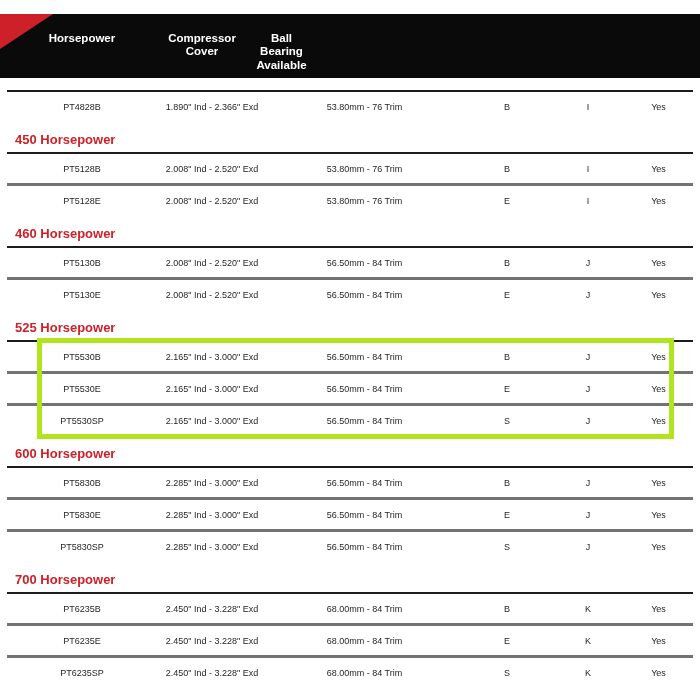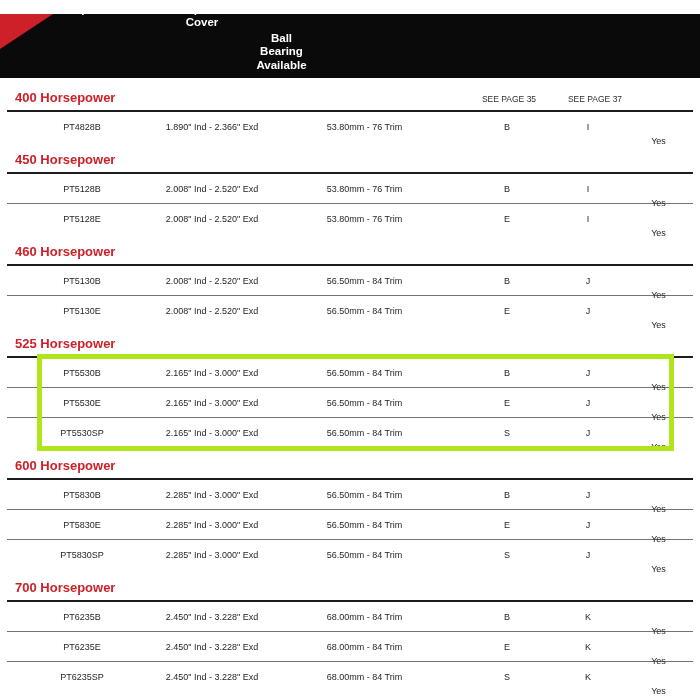--- a/index.html
+++ b/index.html
@@ -7,34 +7,34 @@
   #page{position:relative;width:700px;height:700px;background:#fff;overflow:hidden;}
 
   
   #topstrip{height:14px;background:#fff;}
   #headband{position:relative;height:64px;background:#0a0a0a;display:flex;align-items:flex-end;padding:0 7px;box-sizing:border-box;}
   #corner-tri{position:absolute;left:0;top:0;width:0;height:0;
     border-top:35px solid #ce2029;border-right:53px solid transparent;}
   .hcol{color:#fff;font-weight:bold;font-size:11.5px;line-height:13.5px;text-align:center;padding-bottom:6px;}
 
   
-  .c0{width:150px;}.c1{width:110px;}.c2{width:195px;}.c3{width:90px;}.c4{width:72px;}.c5{width:69px;margin-top:29px;}
+  .c0{width:150px;}.c1{width:110px;}.c2{width:195px;}.c3{width:90px;}.c4{width:72px;}.c5{width:69px;}
 
   #table-body{padding:0 7px;}
   .section{margin-top:11px;}
   .section:first-child{margin-top:12px;}
   .section-head{position:relative;height:20px;}
   .section-title{position:absolute;left:8px;top:0;font-size:13px;font-weight:bold;color:#ce2029;white-space:nowrap;}
   .see-page{position:absolute;top:4px;font-size:8.5px;color:#2e2e2e;text-align:center;white-space:nowrap;}
   .see-35{left:457px;width:90px;}
   .see-37{left:547px;width:82px;}
   .rule{border-top:2px solid #1c1c1c;}
   .rows{position:relative;}
   .row{display:flex;align-items:center;height:29px;justify-content:flex-end;}
-  .row + .row{border-top:1px solid #737373;}
+  .row + .row{border-top:3px solid #737373;}
   .cell{font-size:9px;color:#262626;text-align:center;white-space:nowrap;}
   .highlight-box{position:absolute;left:30px;right:19px;top:-4px;bottom:-4px;
     border:5px solid #b0e51c;pointer-events:none;z-index:2;}
 </style>
 </head>
 <body>
 
 <div id="page">
   <div id="topstrip"></div>
   <div id="headband">
@@ -49,25 +49,20 @@
         </div>
         <div class="hcol c5">
           <div>Ball</div>
           <div>Bearing</div>
           <div>Available</div>
         </div>
       </div>
   </div>
   <div id="table-body">
       <div class="section">
-        <div class="section-head">
-          <span class="section-title">400 Horsepower</span>
-          <span class="see-page see-35">SEE PAGE 35</span>
-          <span class="see-page see-37">SEE PAGE 37</span>
-        </div>
         <div class="rule"></div>
         <div class="rows">
           <div class="row">
             <div class="cell c0">PT4828B</div>
             <div class="cell c1">1.890" Ind - 2.366" Exd</div>
             <div class="cell c2">53.80mm - 76 Trim</div>
             <div class="cell c3">B</div>
             <div class="cell c4">I</div>
             <div class="cell c5">Yes</div>
           </div>

